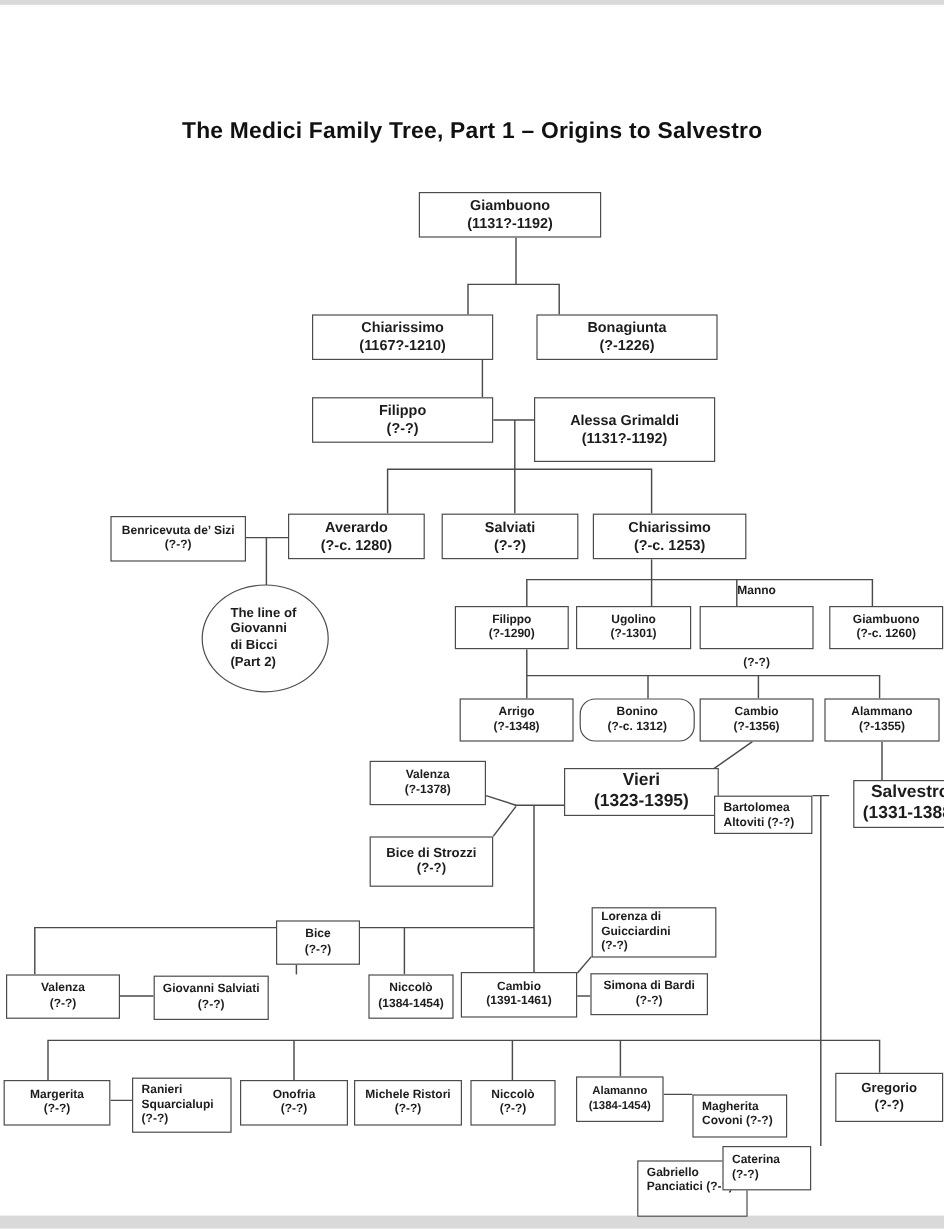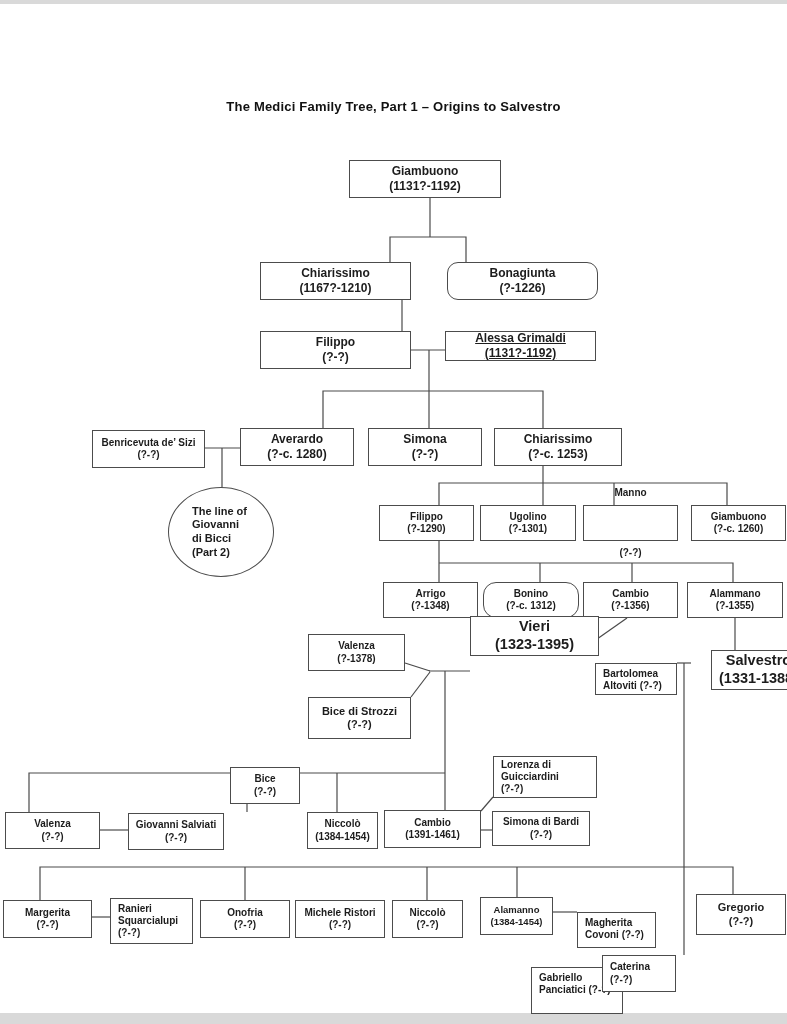--- a/index.html
+++ b/index.html
@@ -5,21 +5,21 @@
   html,body{margin:0;padding:0;}
   body{
     width:787px;height:1024px;position:relative;background:#ffffff;
     font-family:"Liberation Sans",sans-serif;color:#1c1c1c;overflow:hidden;
   }
   .edge-strip{position:absolute;left:0;width:787px;background:#d9d9d9;}
   #edge-top{top:0;height:4px;}
   #edge-bottom{top:1013px;height:11px;}
   .title{
     position:absolute;left:0;top:99px;width:787px;text-align:center;
-    font-size:13px;font-weight:bold;letter-spacing:.2px;color:#111;
+    font-size:19px;font-weight:bold;letter-spacing:.2px;color:#111;
   }
   svg.lines{position:absolute;left:0;top:0;}
   .node{
     position:absolute;box-sizing:border-box;border:1px solid #4c4c4c;
     background:#fff;display:flex;flex-direction:column;justify-content:center;
     align-items:center;text-align:center;font-weight:bold;line-height:1.22;
     padding:1px 2px;
   }
   .node .nm,.node .dt{display:block;}
   .node.left{align-items:flex-start;text-align:left;padding-left:7px;padding-right:4px;}
@@ -102,44 +102,44 @@
 
 <div class="node fs12" style="left:349px;top:160px;width:152px;height:38px;">
   <span class="nm">Giambuono</span>
   <span class="dt">(1131?-1192)</span>
 </div>
 
 <div class="node fs12" style="left:260px;top:262px;width:151px;height:38px;">
   <span class="nm">Chiarissimo</span>
   <span class="dt">(1167?-1210)</span>
 </div>
-<div class="node fs12" style="left:447px;top:262px;width:151px;height:38px;border-radius:11px;">
+<div class="node fs12" style="left:447px;top:262px;width:151px;height:38px;">
   <span class="nm">Bonagiunta</span>
   <span class="dt">(?-1226)</span>
 </div>
 
 <div class="node fs12" style="left:260px;top:331px;width:151px;height:38px;">
   <span class="nm">Filippo</span>
   <span class="dt">(?-?)</span>
 </div>
-<div class="node fs12" style="left:445px;top:331px;width:151px;height:30px;text-decoration:underline;">
+<div class="node fs12" style="left:445px;top:331px;width:151px;height:54px;">
   <span class="nm">Alessa Grimaldi</span>
   <span class="dt">(1131?-1192)</span>
 </div>
 
 <div class="node fs10" style="left:92px;top:430px;width:113px;height:38px;">
   <span class="nm">Benricevuta de’ Sizi</span>
   <span class="dt">(?-?)</span>
 </div>
 <div class="node fs12" style="left:240px;top:428px;width:114px;height:38px;">
   <span class="nm">Averardo</span>
   <span class="dt">(?-c. 1280)</span>
 </div>
 <div class="node fs12" style="left:368px;top:428px;width:114px;height:38px;">
-  <span class="nm">Simona</span>
+  <span class="nm">Salviati</span>
   <span class="dt">(?-?)</span>
 </div>
 <div class="node fs12" style="left:494px;top:428px;width:128px;height:38px;">
   <span class="nm">Chiarissimo</span>
   <span class="dt">(?-c. 1253)</span>
 </div>
 
 <div class="circle">The line of
 Giovanni
 di Bicci
@@ -176,21 +176,21 @@
 </div>
 <div class="node fs10" style="left:687px;top:582px;width:96px;height:36px;">
   <span class="nm">Alammano</span>
   <span class="dt">(?-1355)</span>
 </div>
 
 <div class="node fs10" style="left:308px;top:634px;width:97px;height:37px;">
   <span class="nm">Valenza</span>
   <span class="dt">(?-1378)</span>
 </div>
-<div class="node fs14" style="left:470px;top:616px;width:129px;height:40px;">
+<div class="node fs14" style="left:470px;top:640px;width:129px;height:40px;">
   <span class="nm">Vieri</span>
   <span class="dt">(1323-1395)</span>
 </div>
 <div class="node flow fs10" style="left:595px;top:651px;width:82px;height:32px;">
   <span class="nm" style="display:inline">Bartolomea Altoviti</span>
   <span class="dt" style="display:inline">(?-?)</span>
 </div>
 <div class="node fs14" style="left:691px;top:650px;width:95px;height:40px;margin-left:20px;">
   <span class="nm">Salvestro</span>
   <span class="dt">(1331-1388)</span>

